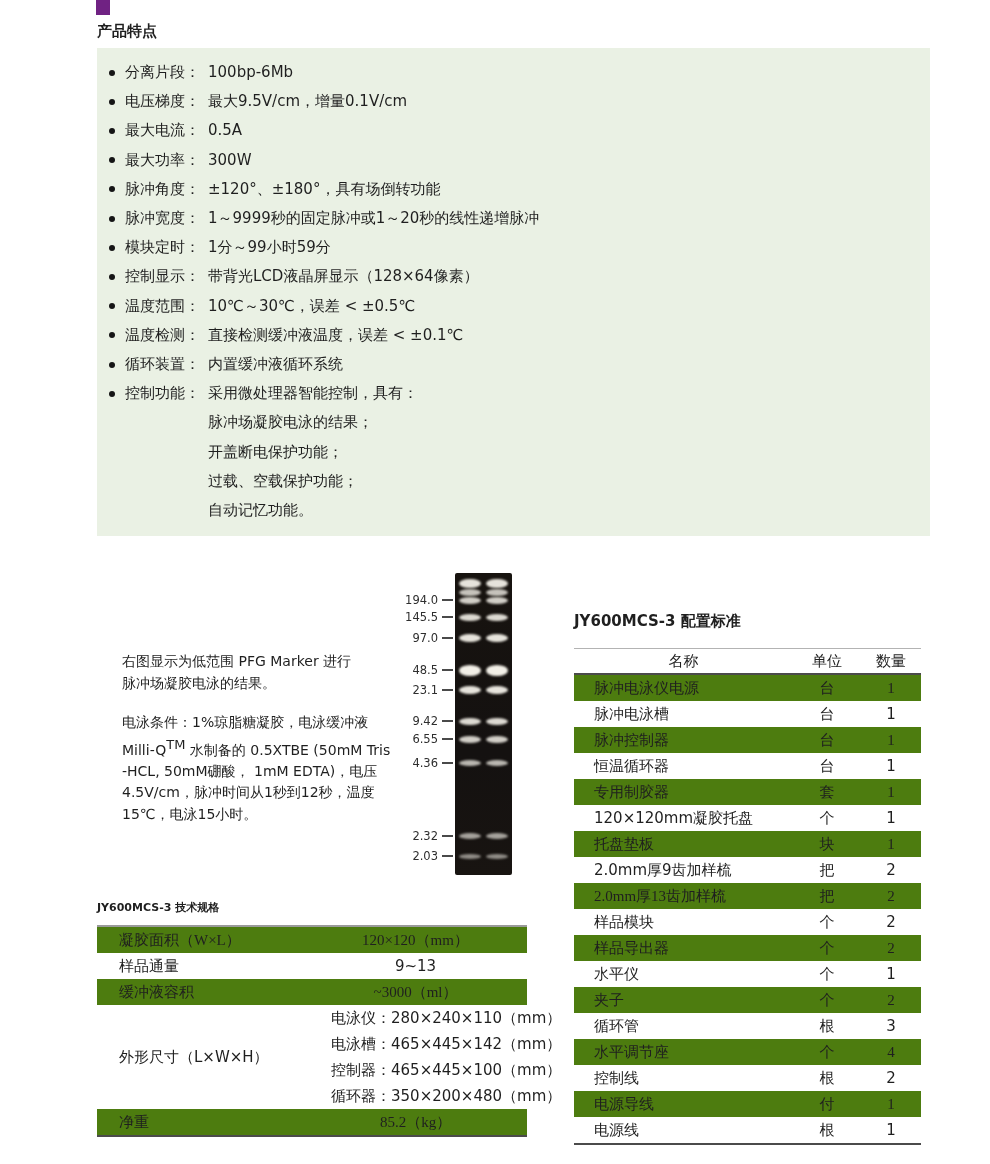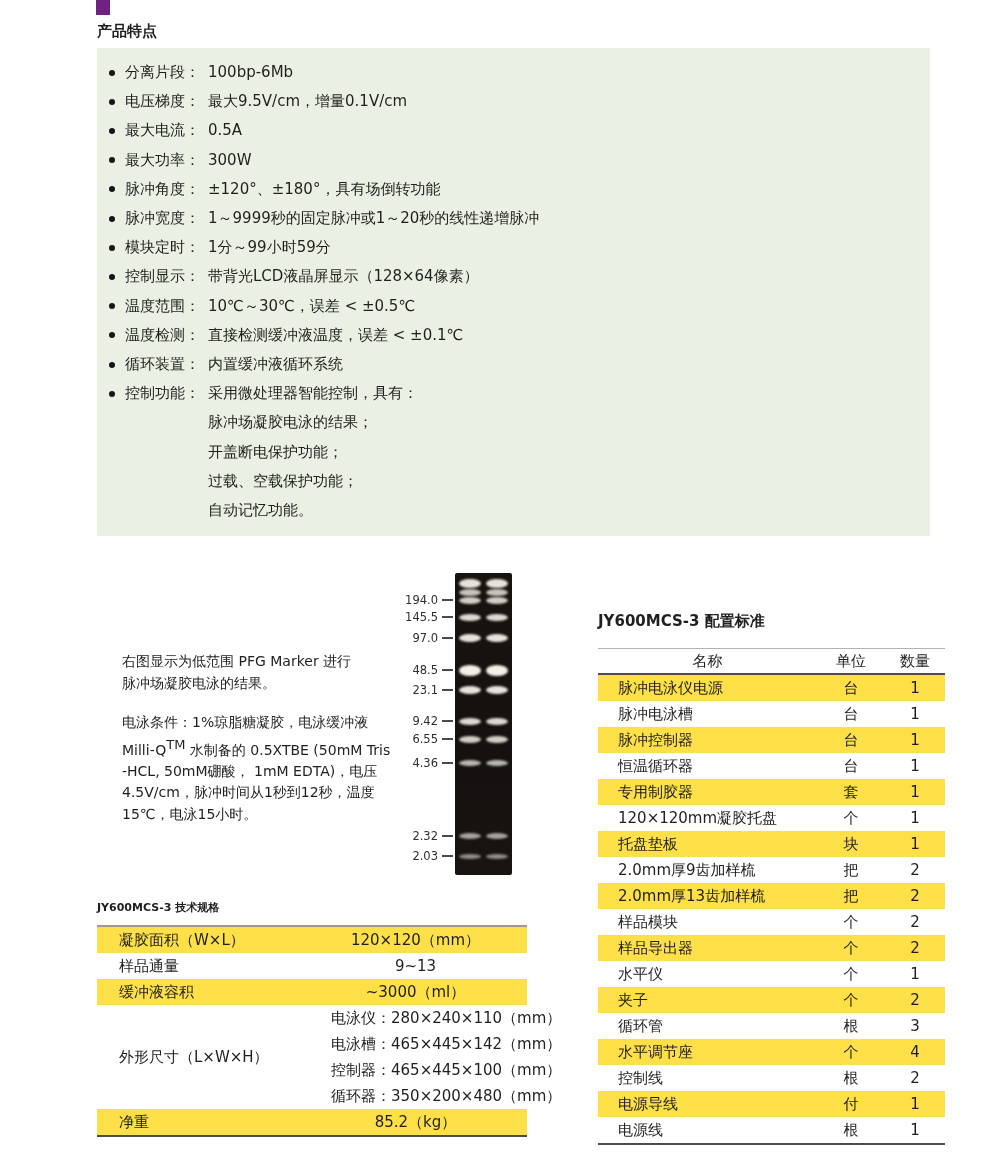--- a/index.html
+++ b/index.html
@@ -23,26 +23,26 @@
   .gel-caption{position:absolute;left:122px;top:651px;font-size:14px;line-height:21.5px;white-space:nowrap;}
   .gel-conditions{position:absolute;left:122px;top:712px;font-size:14px;line-height:21.5px;white-space:nowrap;}
   .gel-conditions sup{font-size:13px;}
   .marker-labels{position:absolute;left:375px;top:573px;width:78px;height:302px;font-size:11.5px;color:#2e2e2e;}
   .marker-label{position:absolute;right:0;height:14px;display:flex;align-items:center;justify-content:flex-end;gap:4px;white-space:nowrap;}
   .marker-dash{width:11px;height:2px;background:#4a4a4a;flex:none;}
   .gel-image{position:absolute;left:455px;top:573px;width:57px;height:302px;background:linear-gradient(#17130f,#141110 60%,#181411);border-radius:2px;overflow:hidden;}
   .gel-lane{position:absolute;top:0;bottom:0;width:24px;}
   .gel-band{position:absolute;left:1px;right:1px;border-radius:50%;background:#f2efe7;filter:blur(1.2px);}
   
-  .config{position:absolute;left:598px;top:612px;width:347px;}
+  .config{position:absolute;left:574px;top:612px;width:347px;}
   .config-title{font-size:15px;font-weight:600;margin:0 0 17px 0;white-space:nowrap;}
   .config-table{border-top:1px solid #b3b3b3;border-bottom:2px solid #4b4b4b;}
   .config-header{display:flex;height:24px;align-items:center;border-bottom:2px solid #4b4b4b;font-size:15px;}
   .config-row{display:flex;height:26px;align-items:center;font-size:15px;}
-  .row-shaded{background:#fde047;}
+  .row-shaded{background:#4d7c0f;font-family:Liberation Serif, serif;}
   .c-name{flex:1;padding-left:20px;white-space:nowrap;}
   .c-name-h{flex:1;text-align:center;}
   .c-unit{width:68px;text-align:center;flex:none;}
   .c-qty{width:60px;text-align:center;flex:none;}
   
   .spec{position:absolute;left:97px;top:900px;width:430px;}
   .spec-title{font-size:11px;font-weight:600;margin:0 0 10px 0;white-space:nowrap;}
   .spec-table{border-top:2px solid #9a9a9a;border-bottom:2px solid #4b4b4b;}
   .spec-row{display:flex;align-items:center;font-size:15px;}
   .spec-row-normal{height:26px;}

